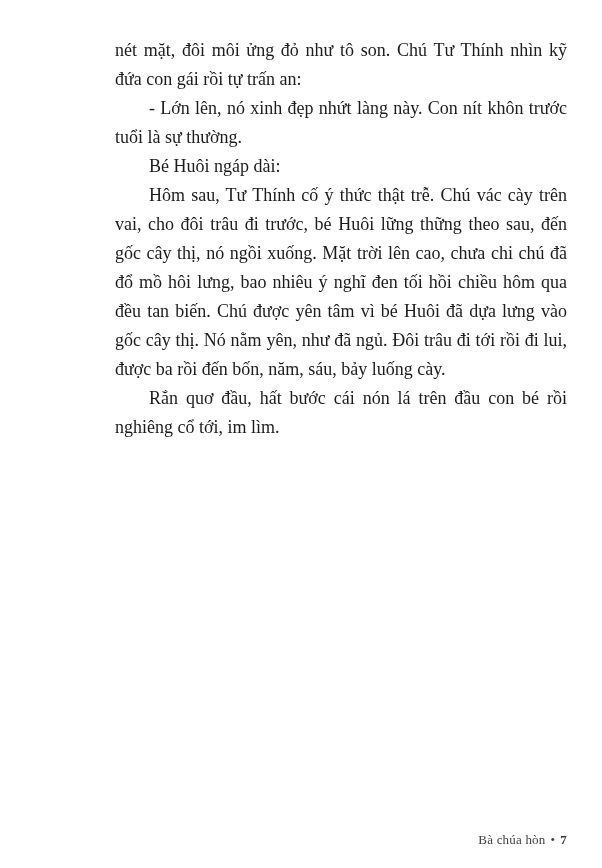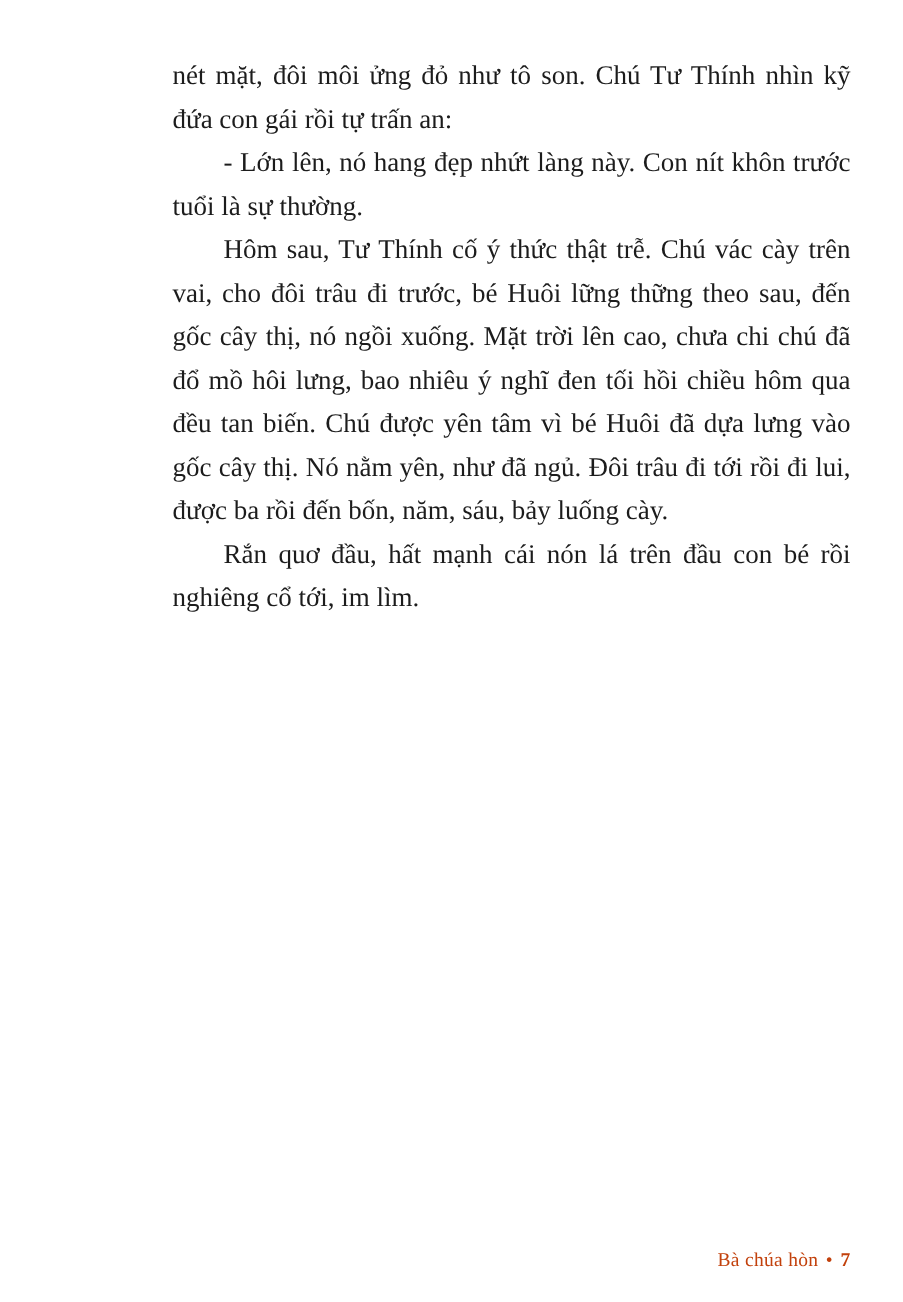--- a/index.html
+++ b/index.html
@@ -31,37 +31,38 @@
   }
   .content p.no-indent {
     text-indent: 0;
   }
   .footer {
     position: absolute;
     right: 75px;
     bottom: 20px;
     font-size: 13px;
     line-height: 16px;
-    color: #c2410c;
+    color: #404040;
     letter-spacing: 0.2px;
   }
   .footer .sep {
     margin: 0 5px;
   }
   .footer .page-num {
     font-weight: bold;
   }
 </style>
 </head>
 <body>
 
 <div class="page">
   <div class="content">
     <p class="no-indent">nét mặt, đôi môi ửng đỏ như tô son. Chú Tư Thính nhìn kỹ đứa con gái rồi tự trấn an:</p>
-    <p>- Lớn lên, nó hang đẹp nhứt làng này. Con nít khôn trước tuổi là sự thường.</p>
+    <p>- Lớn lên, nó xinh đẹp nhứt làng này. Con nít khôn trước tuổi là sự thường.</p>
+    <p>Bé Huôi ngáp dài:</p>
     <p>Hôm sau, Tư Thính cố ý thức thật trễ. Chú vác cày trên vai, cho đôi trâu đi trước, bé Huôi lững thững theo sau, đến gốc cây thị, nó ngồi xuống. Mặt trời lên cao, chưa chi chú đã đổ mồ hôi lưng, bao nhiêu ý nghĩ đen tối hồi chiều hôm qua đều tan biến. Chú được yên tâm vì bé Huôi đã dựa lưng vào gốc cây thị. Nó nằm yên, như đã ngủ. Đôi trâu đi tới rồi đi lui, được ba rồi đến bốn, năm, sáu, bảy luống cày.</p>
-    <p>Rắn quơ đầu, hất mạnh cái nón lá trên đầu con bé rồi nghiêng cổ tới, im lìm.</p>
+    <p>Rắn quơ đầu, hất bước cái nón lá trên đầu con bé rồi nghiêng cổ tới, im lìm.</p>
   </div>
 
   <div class="footer">
     <span>Bà chúa hòn</span><span class="sep">•</span><span class="page-num">7</span>
   </div>
 </div>
 
 </body></html>

